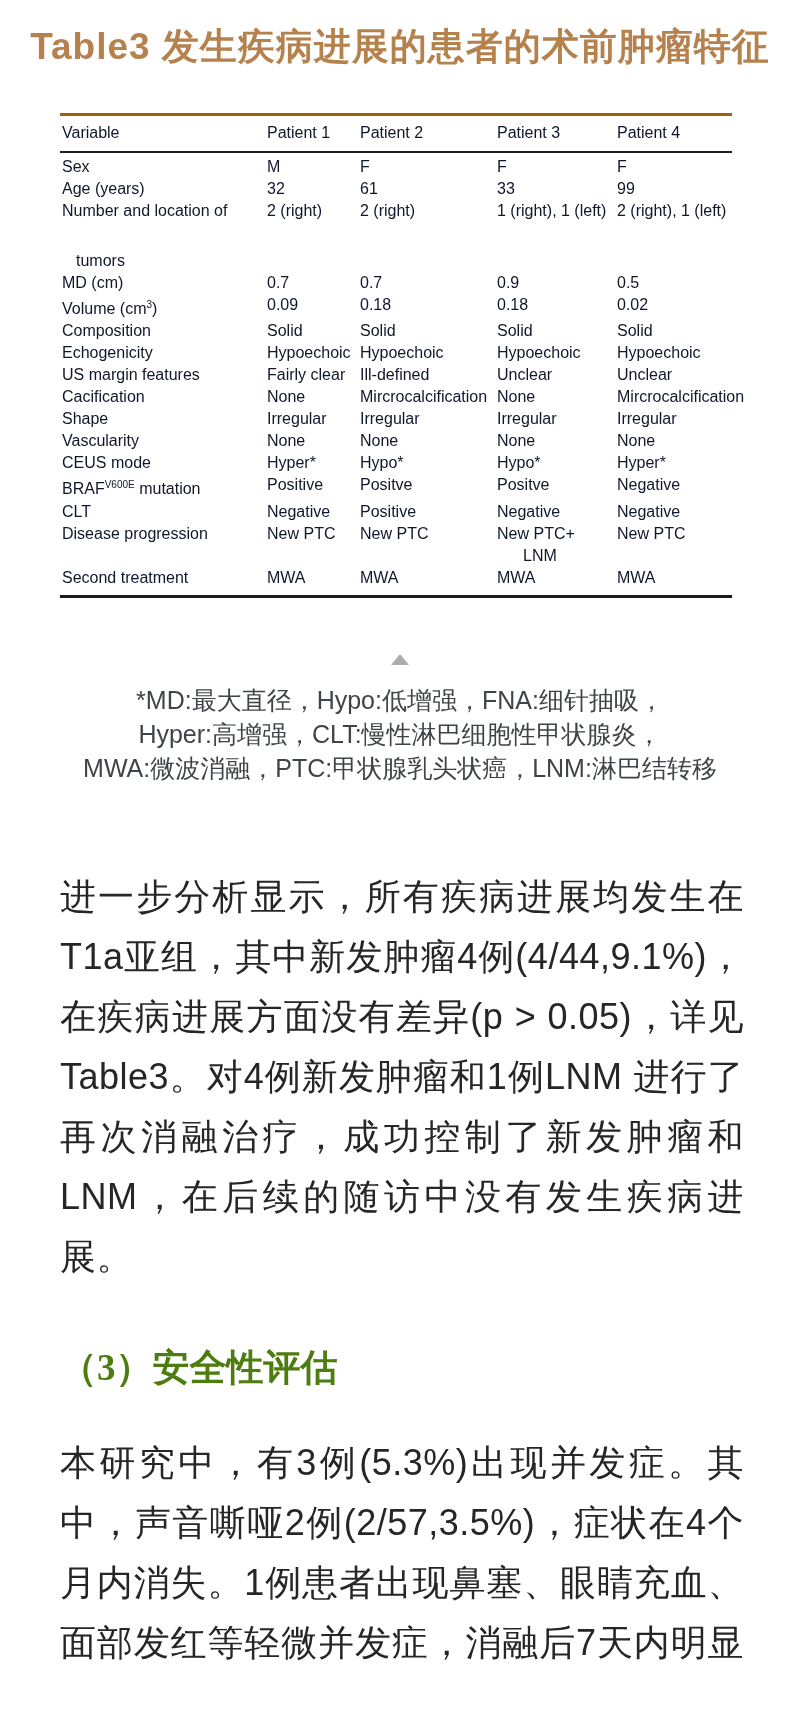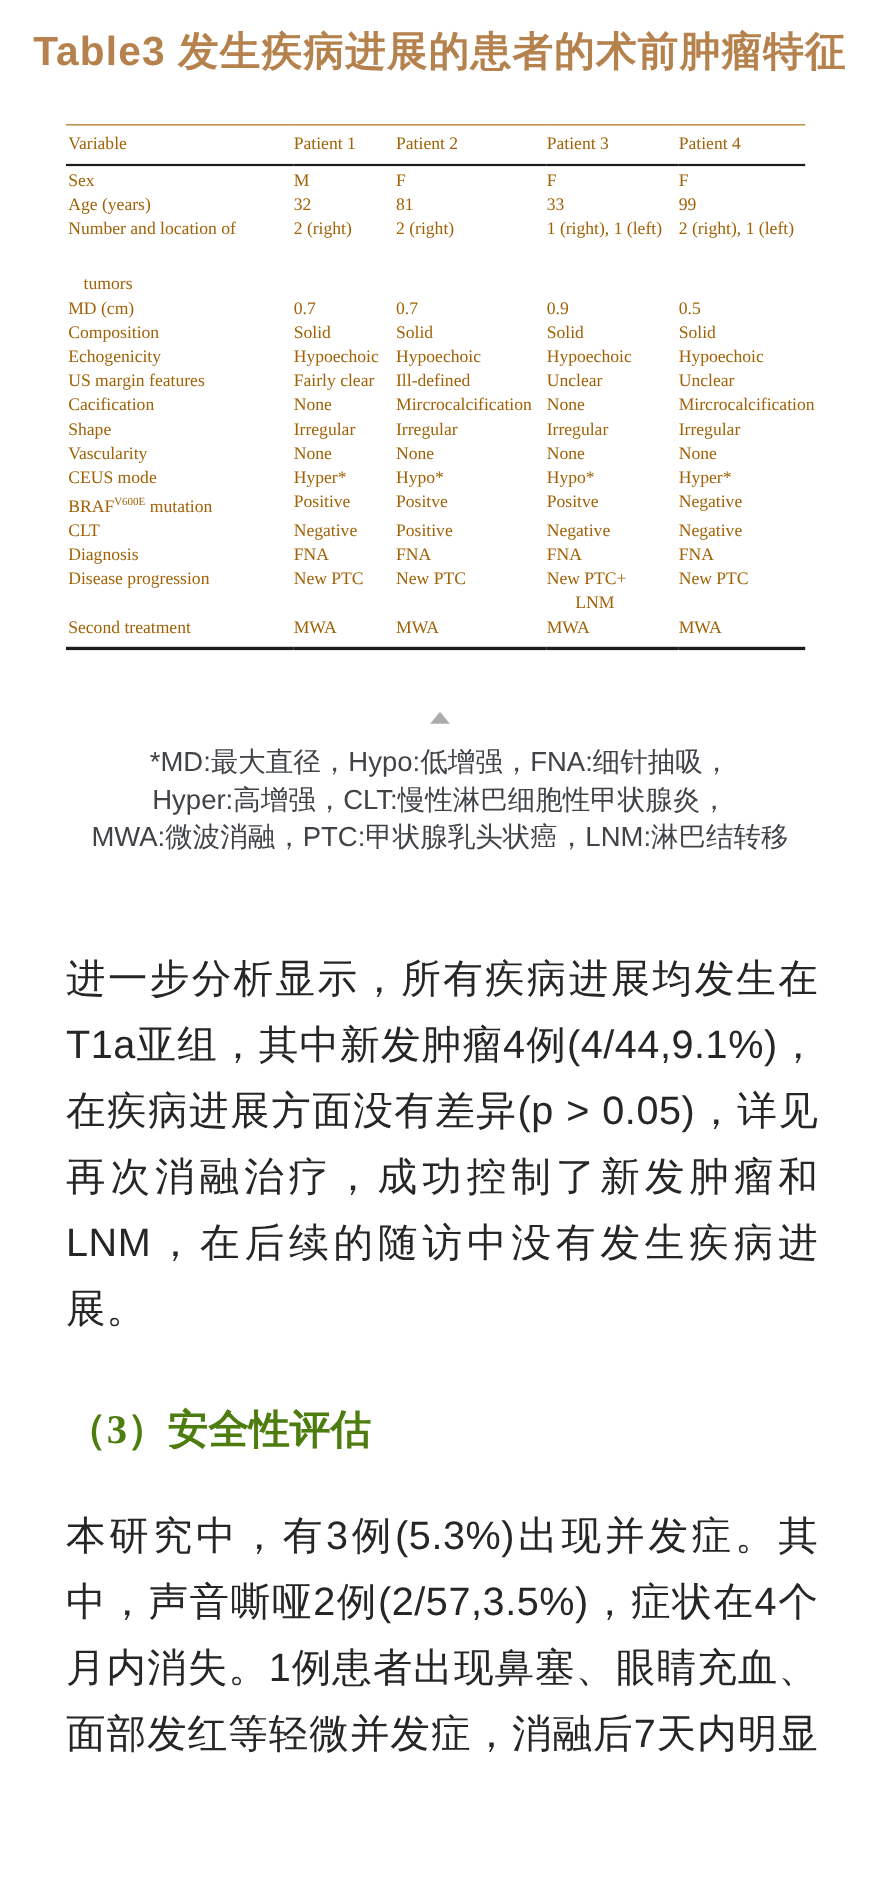--- a/index.html
+++ b/index.html
@@ -22,24 +22,24 @@
     font-weight:600;
     letter-spacing:1px;
     color:#b5824e;
   }
   
   .tablewrap { margin:46px 68px 0 60px; }
   table.data {
     width:672px;
     border-collapse:collapse;
     table-layout:fixed;
-    font-family:Liberation Serif, serif;
+    font-family:Liberation Sans, sans-serif;
     font-size:16px;
-    color:#a16207;
-    border-top:1px solid #a16207;
+    color:#0f172a;
+    border-top:3px solid #a16207;
     border-bottom:3px solid #1c1c1c;
   }
   table.data col.c0 { width:207px; }
   table.data col.c1 { width:93px; }
   table.data col.c2 { width:137px; }
   table.data col.c3 { width:120px; }
   table.data col.c4 { width:115px; }
   table.data thead td {
     padding:8px 0 9px 0;
     border-bottom:2px solid #1c1c1c;
@@ -128,39 +128,46 @@
           <tr>
             <td><span>Sex</span></td>
             <td>M</td>
             <td>F</td>
             <td>F</td>
             <td>F</td>
           </tr>
           <tr>
             <td><span>Age (years)</span></td>
             <td>32</td>
-            <td>81</td>
+            <td>61</td>
             <td>33</td>
             <td>99</td>
           </tr>
           <tr>
             <td><span>Number and location of</span><span class="lbl-line2">tumors</span></td>
             <td>2 (right)</td>
             <td>2 (right)</td>
             <td>1 (right), 1 (left)</td>
             <td>2 (right), 1 (left)</td>
           </tr>
           <tr>
             <td><span>MD (cm)</span></td>
             <td>0.7</td>
             <td>0.7</td>
             <td>0.9</td>
             <td>0.5</td>
           </tr>
           <tr>
+            <td><span>Volume (cm</span><sup class="tbl-sup">3</sup><span>)</span></td>
+            <td>0.09</td>
+            <td>0.18</td>
+            <td>0.18</td>
+            <td>0.02</td>
+          </tr>
+          <tr>
             <td><span>Composition</span></td>
             <td>Solid</td>
             <td>Solid</td>
             <td>Solid</td>
             <td>Solid</td>
           </tr>
           <tr>
             <td><span>Echogenicity</span></td>
             <td>Hypoechoic</td>
             <td>Hypoechoic</td>
@@ -210,27 +217,20 @@
             <td>Negative</td>
           </tr>
           <tr>
             <td><span>CLT</span></td>
             <td>Negative</td>
             <td>Positive</td>
             <td>Negative</td>
             <td>Negative</td>
           </tr>
           <tr>
-            <td><span>Diagnosis</span></td>
-            <td>FNA</td>
-            <td>FNA</td>
-            <td>FNA</td>
-            <td>FNA</td>
-          </tr>
-          <tr>
             <td><span>Disease progression</span></td>
             <td>New PTC</td>
             <td>New PTC</td>
             <td><span>New PTC+</span><span class="val-line2">LNM</span></td>
             <td>New PTC</td>
           </tr>
           <tr>
             <td><span>Second treatment</span></td>
             <td>MWA</td>
             <td>MWA</td>
@@ -246,20 +246,21 @@
   <div class="footnote" id="footnote-lines">
       <div>*MD:最大直径，Hypo:低增强，FNA:细针抽吸，</div>
       <div>Hyper:高增强，CLT:慢性淋巴细胞性甲状腺炎，</div>
       <div>MWA:微波消融，PTC:甲状腺乳头状癌，LNM:淋巴结转移</div>
     </div>
 
   <div class="para p1" id="para1">
       <div class="pline">进一步分析显示，所有疾病进展均发生在</div>
       <div class="pline">T1a亚组，其中新发肿瘤4例(4/44,9.1%)，</div>
       <div class="pline">在疾病进展方面没有差异(p &gt; 0.05)，详见</div>
+      <div class="pline">Table3。对4例新发肿瘤和1例LNM 进行了</div>
       <div class="pline">再次消融治疗，成功控制了新发肿瘤和</div>
       <div class="pline last">LNM，在后续的随访中没有发生疾病进展。</div>
     </div>
 
   <div class="section-heading">（3）安全性评估</div>
 
   <div class="para p2" id="para2">
       <div class="pline">本研究中，有3例(5.3%)出现并发症。其</div>
       <div class="pline">中，声音嘶哑2例(2/57,3.5%)，症状在4个</div>
       <div class="pline">月内消失。1例患者出现鼻塞、眼睛充血、</div>

